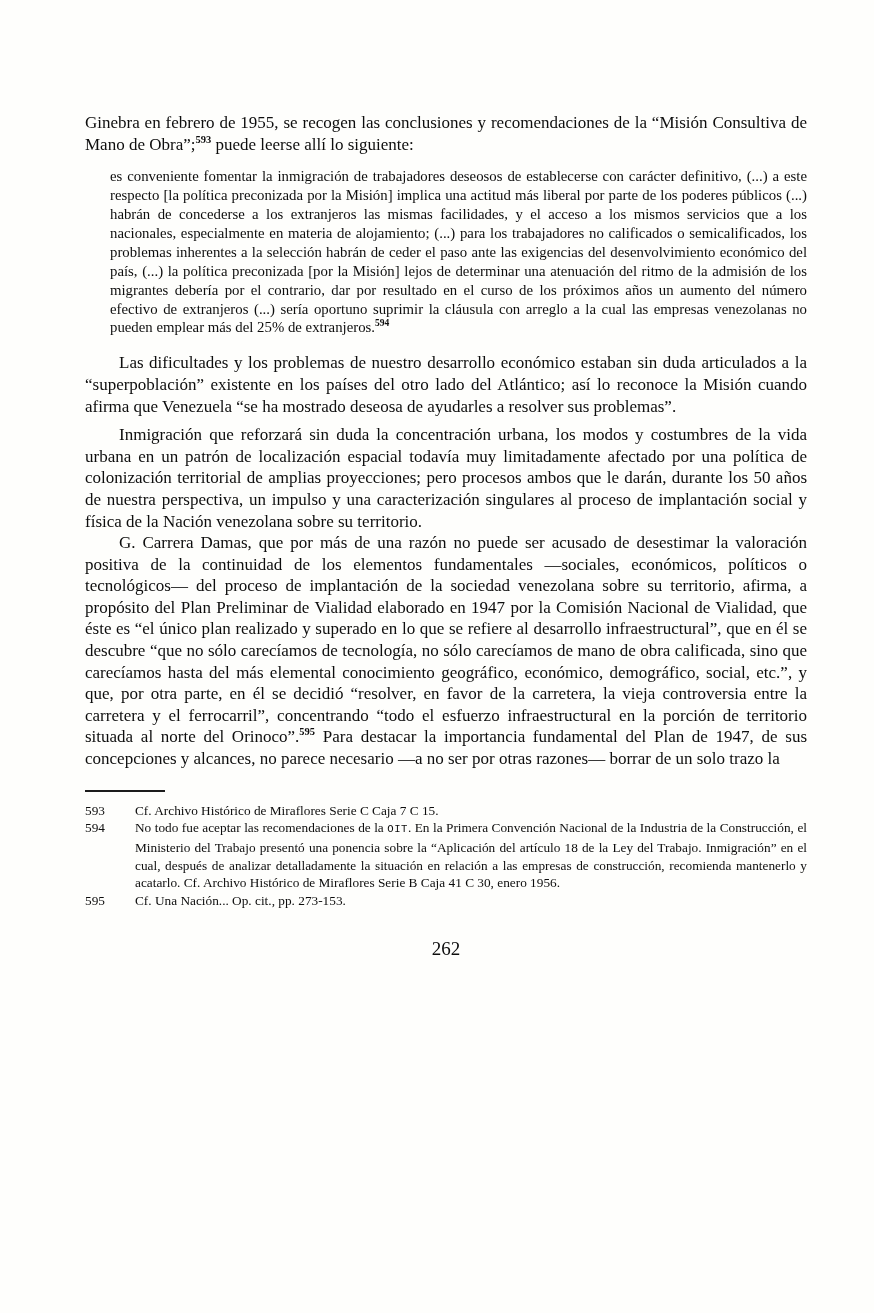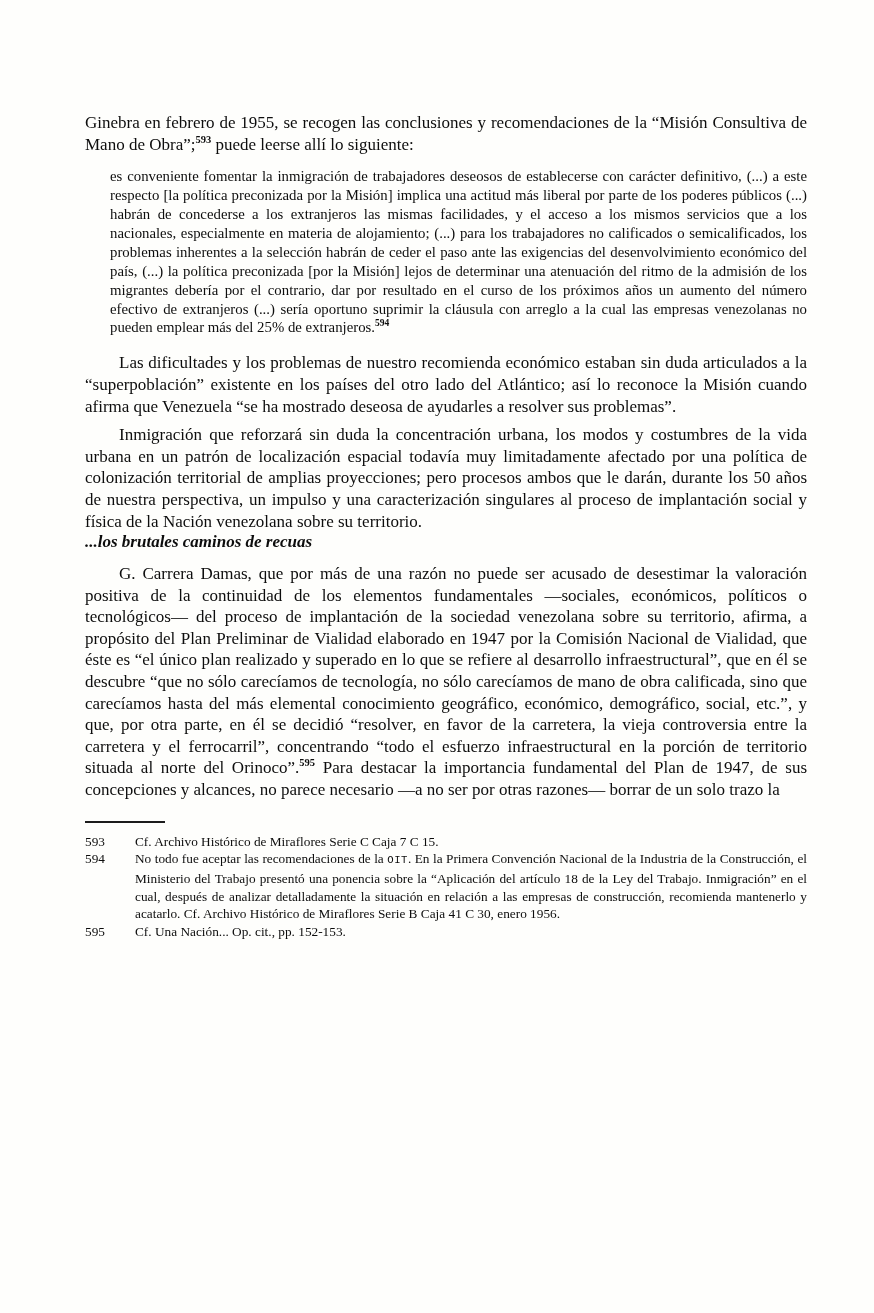--- a/index.html
+++ b/index.html
@@ -72,44 +72,44 @@
 </style>
 </head>
 <body>
 
 <div class="page">
 
   <p class="body-para no-indent para-intro"><span>Ginebra en febrero de 1955, se recogen las conclusiones y recomendaciones de la “Misión Consultiva de Mano de Obra”;</span><sup class="fn-ref">593</sup><span> puede leerse allí lo siguiente:</span></p>
 
   <blockquote class="block-quote"><span>es conveniente fomentar la inmigración de trabajadores deseosos de establecerse con carácter definitivo, (...) a este respecto [la política preconizada por la Misión] implica una actitud más liberal por parte de los poderes públicos (...) habrán de concederse a los extranjeros las mismas facilidades, y el acceso a los mismos servicios que a los nacionales, especialmente en materia de alojamiento; (...) para los trabajadores no calificados o semicalificados, los problemas inherentes a la selección habrán de ceder el paso ante las exigencias del desenvolvimiento económico del país, (...) la política preconizada [por la Misión] lejos de determinar una atenuación del ritmo de la admisión de los migrantes debería por el contrario, dar por resultado en el curso de los próximos años un aumento del número efectivo de extranjeros (...) sería oportuno suprimir la cláusula con arreglo a la cual las empresas venezolanas no pueden emplear más del 25% de extranjeros.</span><sup class="fn-ref">594</sup></blockquote>
 
-  <p class="body-para para-mid">Las dificultades y los problemas de nuestro recomienda económico estaban sin duda articulados a la “superpoblación” existente en los países del otro lado del Atlántico; así lo reconoce la Misión cuando afirma que Venezuela “se ha mostrado deseosa de ayudarles a resolver sus problemas”.</p>
+  <p class="body-para para-mid">Las dificultades y los problemas de nuestro desarrollo económico estaban sin duda articulados a la “superpoblación” existente en los países del otro lado del Atlántico; así lo reconoce la Misión cuando afirma que Venezuela “se ha mostrado deseosa de ayudarles a resolver sus problemas”.</p>
 
   <p class="body-para">Inmigración que reforzará sin duda la concentración urbana, los modos y costumbres de la vida urbana en un patrón de localización espacial todavía muy limitadamente afectado por una política de colonización territorial de amplias proyecciones; pero procesos ambos que le darán, durante los 50 años de nuestra perspectiva, un impulso y una caracterización singulares al proceso de implantación social y física de la Nación venezolana sobre su territorio.</p>
 
 
-  <h3 class="subheading">...los brutales caminos de recuas</h3>
 
   <p class="body-para"><span>G. Carrera Damas, que por más de una razón no puede ser acusado de desestimar la valoración positiva de la continuidad de los elementos fundamentales —sociales, económicos, políticos o tecnológicos— del proceso de implantación de la sociedad venezolana sobre su territorio, afirma, a propósito del Plan Preliminar de Vialidad elaborado en 1947 por la Comisión Nacional de Vialidad, que éste es “el único plan realizado y superado en lo que se refiere al desarrollo infraestructural”, que en él se descubre “que no sólo carecíamos de tecnología, no sólo carecíamos de mano de obra calificada, sino que carecíamos hasta del más elemental conocimiento geográfico, económico, demográfico, social, etc.”, y que, por otra parte, en él se decidió “resolver, en favor de la carretera, la vieja controversia entre la carretera y el ferrocarril”, concentrando “todo el esfuerzo infraestructural en la porción de territorio situada al norte del Orinoco”.</span><sup class="fn-ref">595</sup><span> Para destacar la importancia fundamental del Plan de 1947, de sus concepciones y alcances, no parece necesario —a no ser por otras razones— borrar de un solo trazo la</span></p>
 
   <hr class="footnote-sep">
 
   <div class="footnotes">
 
     <div class="footnote">
       <span class="fn-num">593</span>
       <span class="fn-text"><span class="italic">Cf.</span><span> Archivo Histórico de Miraflores Serie C Caja 7 C 15.</span></span>
     </div>
 
     <div class="footnote">
       <span class="fn-num">594</span>
       <span class="fn-text"><span>No todo fue aceptar las recomendaciones de la </span><span class="smallcaps">OIT</span><span>. En la Primera Convención Nacional de la Industria de la Construcción, el Ministerio del Trabajo presentó una ponencia sobre la “Aplicación del artículo 18 de la Ley del Trabajo. Inmigración” en el cual, después de analizar detalladamente la situación en relación a las empresas de construcción, recomienda mantenerlo y acatarlo. </span><span class="italic">Cf.</span><span> Archivo Histórico de Miraflores Serie B Caja 41 C 30, enero 1956.</span></span>
     </div>
 
     <div class="footnote">
       <span class="fn-num">595</span>
-      <span class="fn-text"><span class="italic">Cf. Una Nación... Op. cit.,</span><span> pp. 152-153.</span></span>
+      <span class="fn-text"><span class="italic">Cf. Una Nación... Op. cit.,</span><span> pp. 273-153.</span></span>
     </div>
 
   </div>
 
+  <div class="page-number">262</div>
 
 </div>
 
 </body></html>

